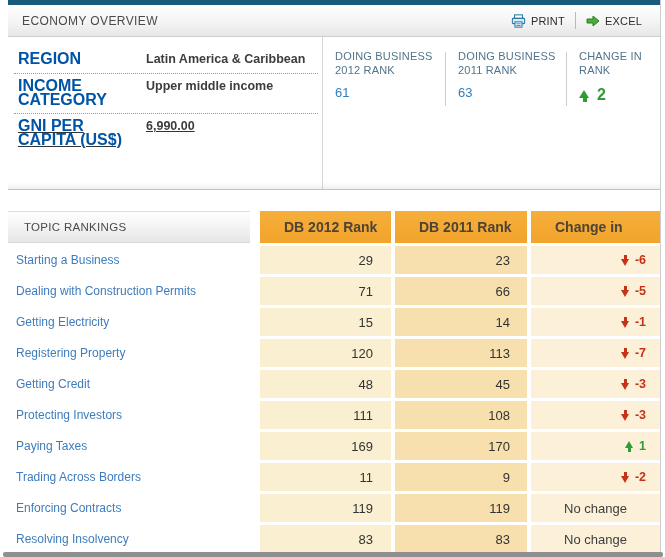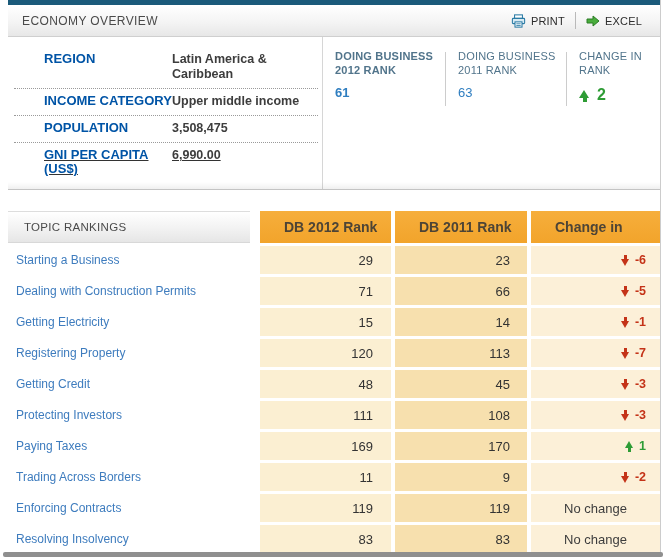--- a/index.html
+++ b/index.html
@@ -26,25 +26,25 @@
     color:#2d2d2d; cursor:pointer; padding:0 10px; letter-spacing:.2px;
   }
   .action-sep { width:1px; height:17px; background:#b9b9b9; }
   
   .info { display:flex; height:153px; box-sizing:border-box; border-bottom:1px solid #c4c4c4; position:relative; }
   .info::after { content:""; position:absolute; left:0; right:0; bottom:0; height:7px;
     background:linear-gradient(180deg, rgba(0,0,0,0) 0%, rgba(0,0,0,0.06) 100%); pointer-events:none; }
   .info-left { width:315px; box-sizing:border-box; padding:10px 4px 0 6px; border-right:1px solid #d6d6d6; }
   .info-row { display:flex; padding:5px 4px 6px 4px; border-bottom:1px dotted #9a9a9a; }
   .info-row:last-child { border-bottom:none;text-decoration:underline; }
-  .info-label { width:128px; flex-shrink:0; color:var(--label-blue,#0054A6); font-size:13px; font-weight:bold; line-height:14px;margin-left:26px; }
+  .info-label { width:128px; flex-shrink:0; color:var(--label-blue,#0054A6); font-size:16px; font-weight:bold; line-height:14px; }
   .info-value { width:165px; color:#3d3d3d; font-size:12.5px; font-weight:bold; line-height:15px; }
   .info-right { flex:1; display:flex; padding-top:13px; }
   .rank-box { box-sizing:border-box; padding-left:12px; }
-  .rank-box.b1 { width:122px;font-weight:bold; }
+  .rank-box.b1 { width:122px; }
   .rank-box.b2 { width:120px; }
   .rank-box.b3 { flex:1; }
   .rank-divider { width:1px; height:54px; background:#ccc; margin-top:2px; }
   .rank-label { color:var(--slate-label,#51748B); font-size:11px; line-height:13.5px; max-width:108px; letter-spacing:.2px; }
   .rank-value { color:var(--rank-blue,#2F7EC0); font-size:13px; margin-top:8px; }
   .rank-change { margin-top:9px; color:var(--positive-green,#2E9C35); font-size:16px; font-weight:bold; display:flex; align-items:center; gap:7px; }
   
   .spacer { height:21px; }
   
   .thead { display:flex; height:32px; }
@@ -125,24 +125,20 @@
     <div class="info-left">
       <div class="info-row">
         <span class="info-label">REGION</span>
         <span class="info-value">Latin America &amp; Caribbean</span>
       </div>
       <div class="info-row">
         <span class="info-label">INCOME CATEGORY</span>
         <span class="info-value">Upper middle income</span>
       </div>
       <div class="info-row">
-        <span class="info-label">POPULATION</span>
-        <span class="info-value">3,508,475</span>
-      </div>
-      <div class="info-row">
         <span class="info-label">GNI PER CAPITA (US$)</span>
         <span class="info-value">6,990.00</span>
       </div>
     </div>
     <div class="info-right">
       <div class="rank-box b1">
         <div class="rank-label">DOING BUSINESS 2012 RANK</div>
         <div class="rank-value">61</div>
       </div>
       <div class="rank-divider"></div>

